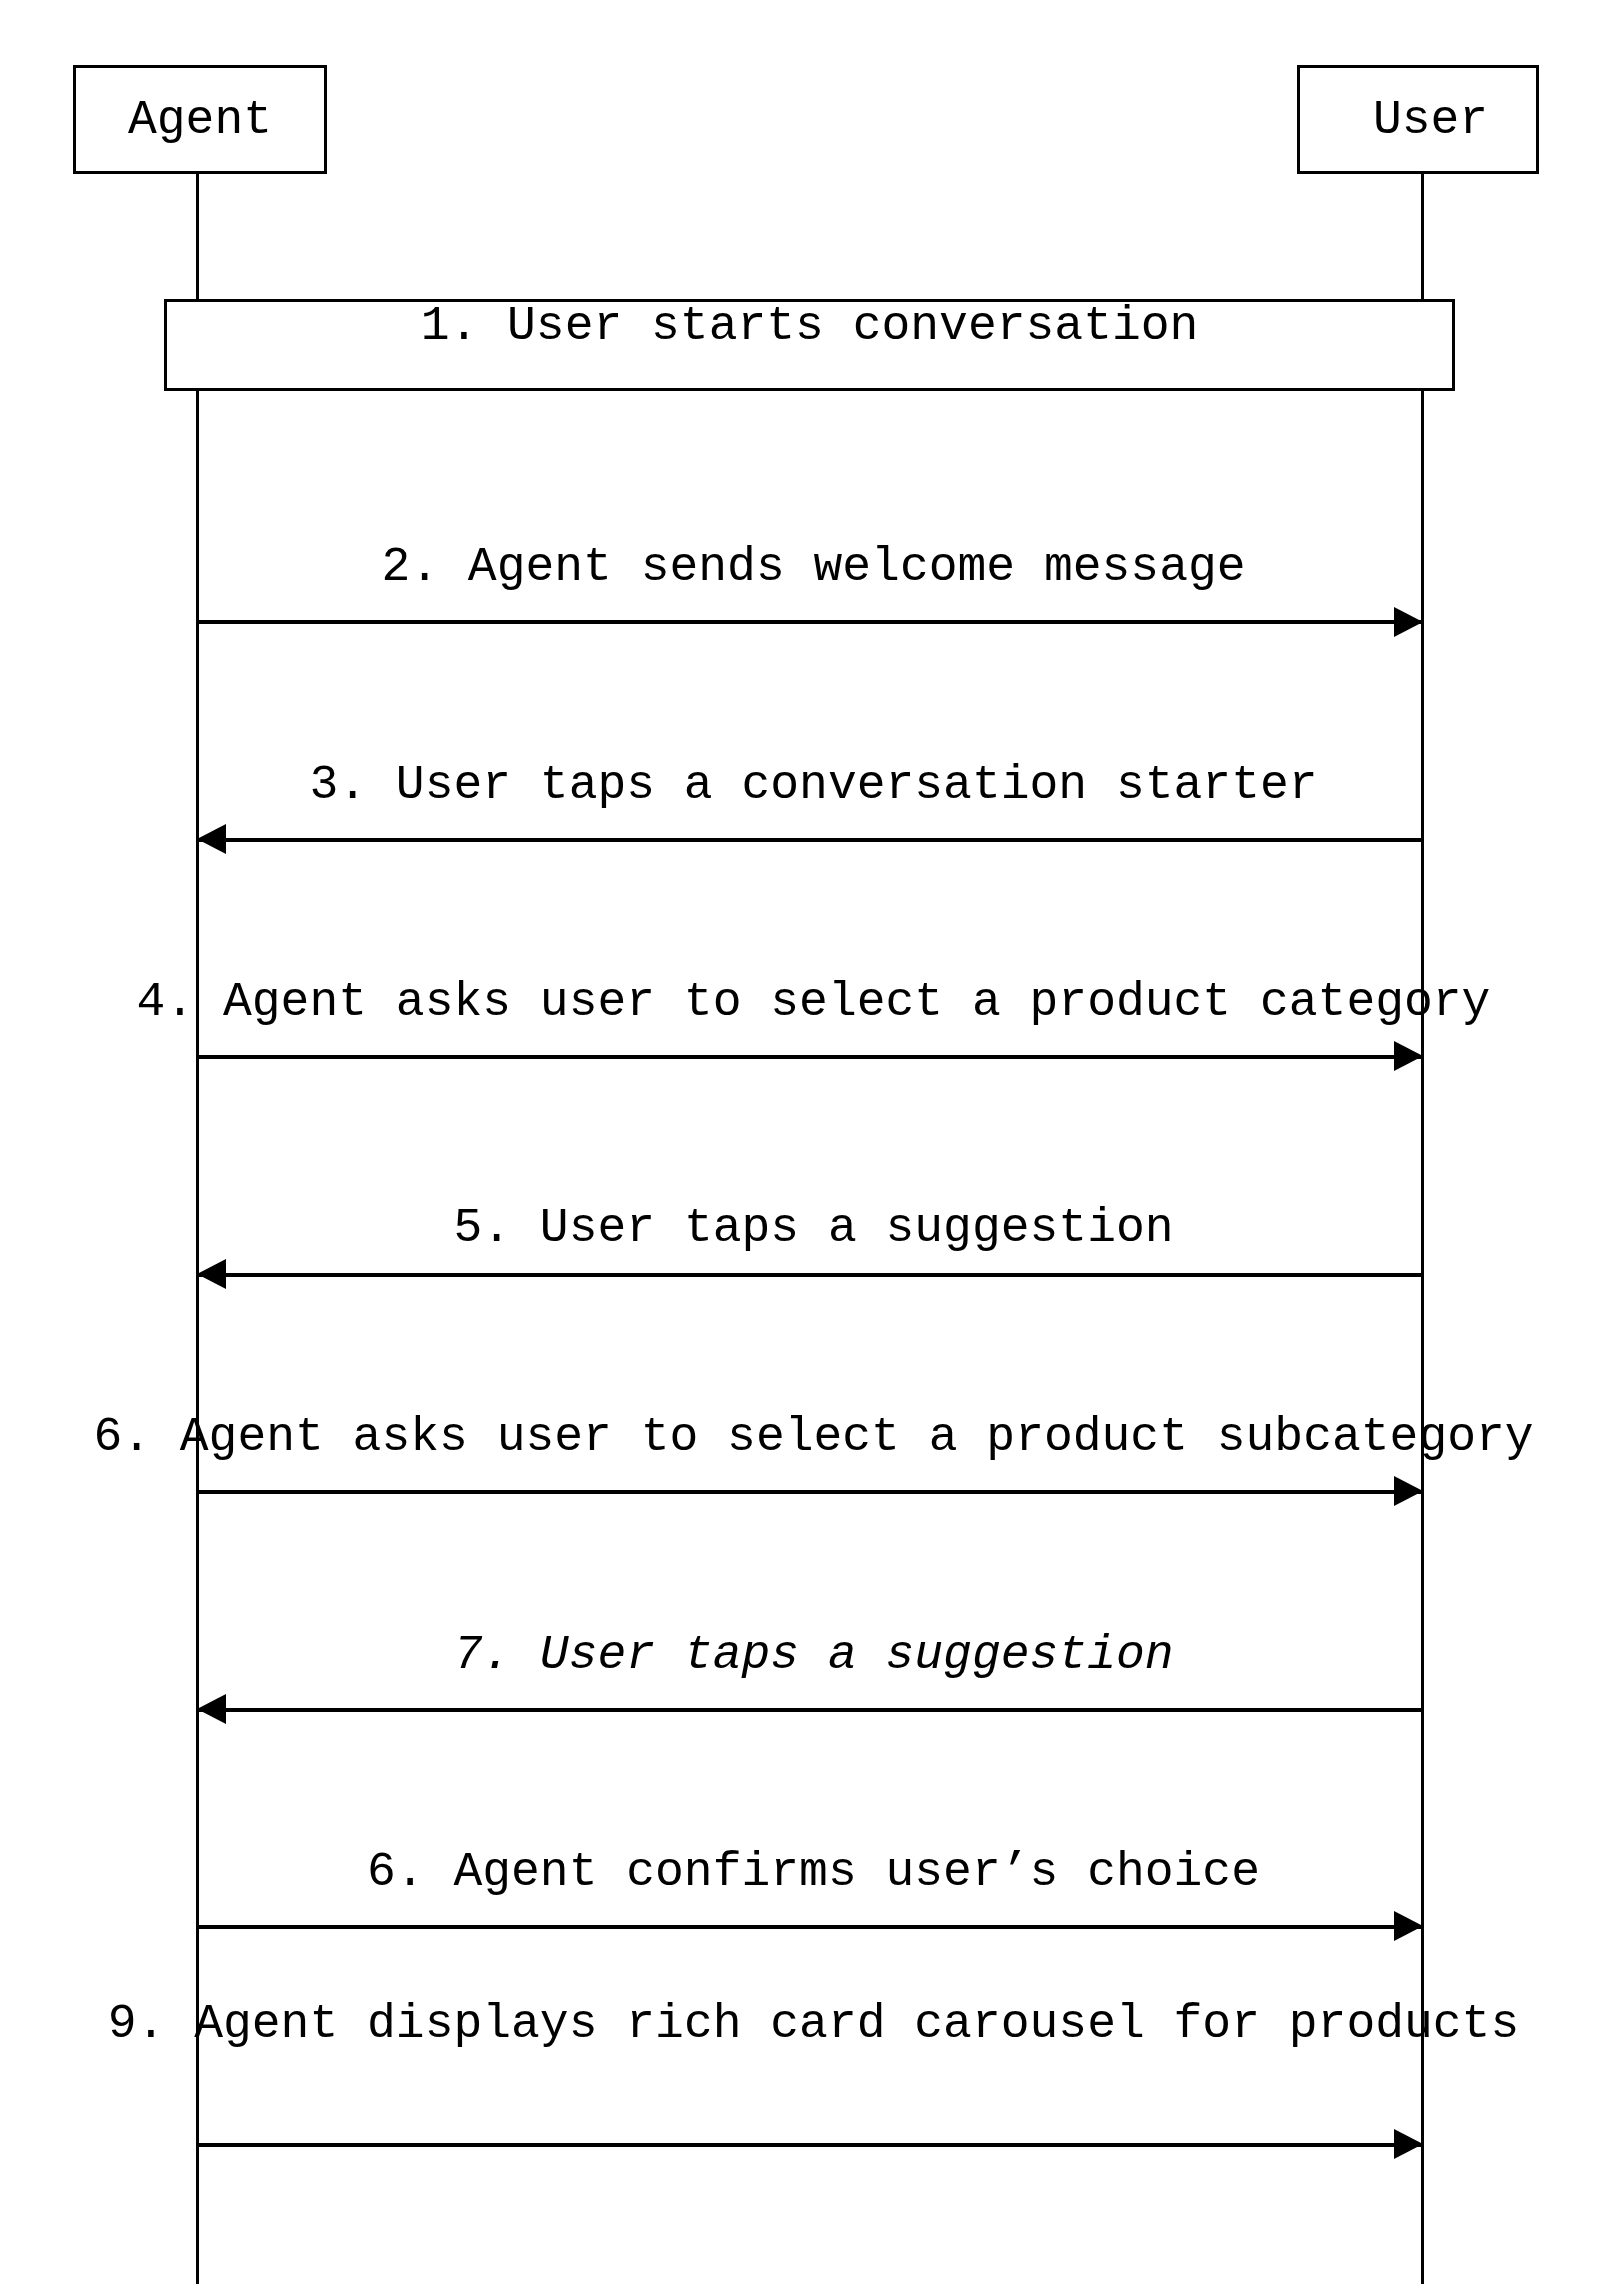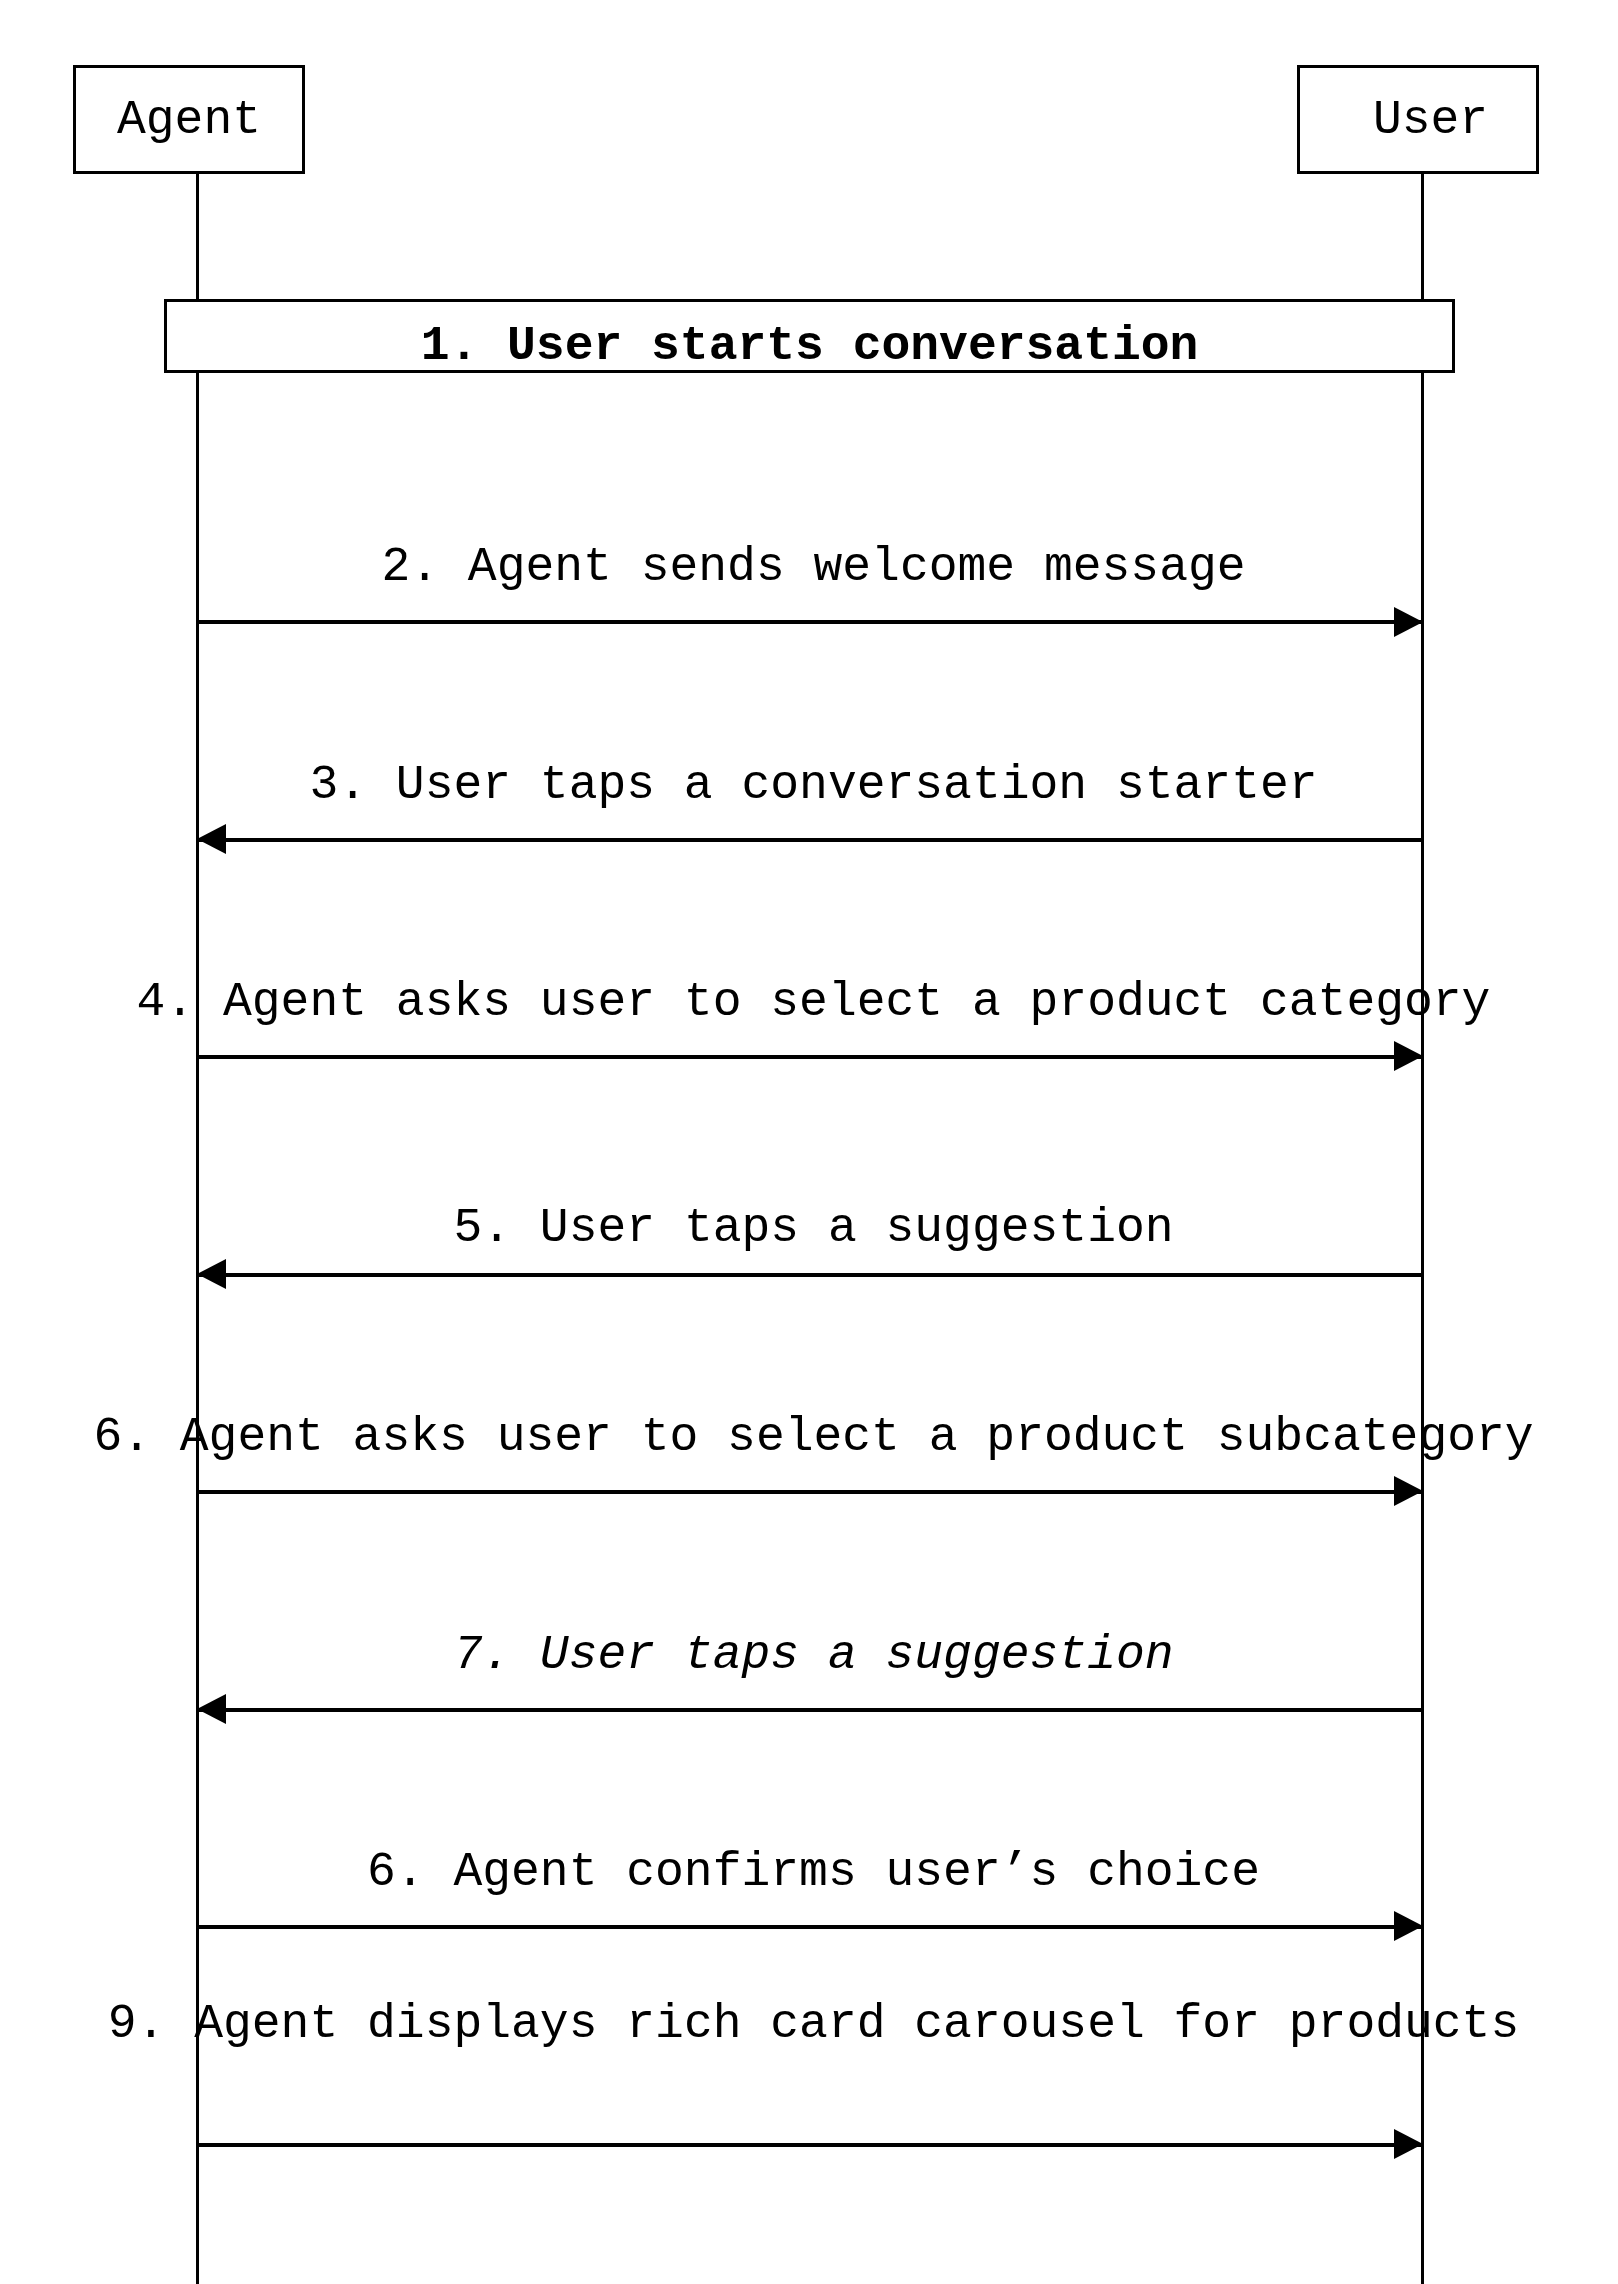--- a/index.html
+++ b/index.html
@@ -29,48 +29,47 @@
   }
   .participant-label {
     font-family: "Liberation Mono", "DejaVu Sans Mono", monospace;
     font-size: 48px;
     color: #000000;
     letter-spacing: 0px;
     line-height: 1;
     white-space: nowrap;
   }
 
-  #agent-box-top    { left: 73px;  top: 65px;  width: 232px; height: 109px; }
+  #agent-box-top    { left: 73px;  top: 65px;  width: 254px; height: 109px; }
   #user-box-top     { left: 1297px; top: 65px;  width: 242px; height: 109px; padding-left: 25px; }
 
   
   .lifeline {
     position: absolute;
     width: 3.2px;
     background: #000000;
     z-index: 1;
   }
   #lifeline-agent { left: 196px;  top: 174px; height: 3024px; }
   #lifeline-user  { left: 1421px; top: 174px; height: 3024px; }
 
   
   #note-box {
     position: absolute;
     box-sizing: border-box;
     left: 164px;
     top: 299px;
     width: 1291px;
-    height: 74px;
+    height: 92px;
     border: 3.2px solid #000000;
     background: #ffffff;
     z-index: 6;
     display: flex;
-    align-items: flex-end;
+    align-items: flex-start;
     justify-content: center;
-    font-weight: bold;
   }
   #note-box .note-text {
     font-size: 48px;
     color: #000000;
     line-height: 1;
     white-space: nowrap;
   }
 
   
   .message {

